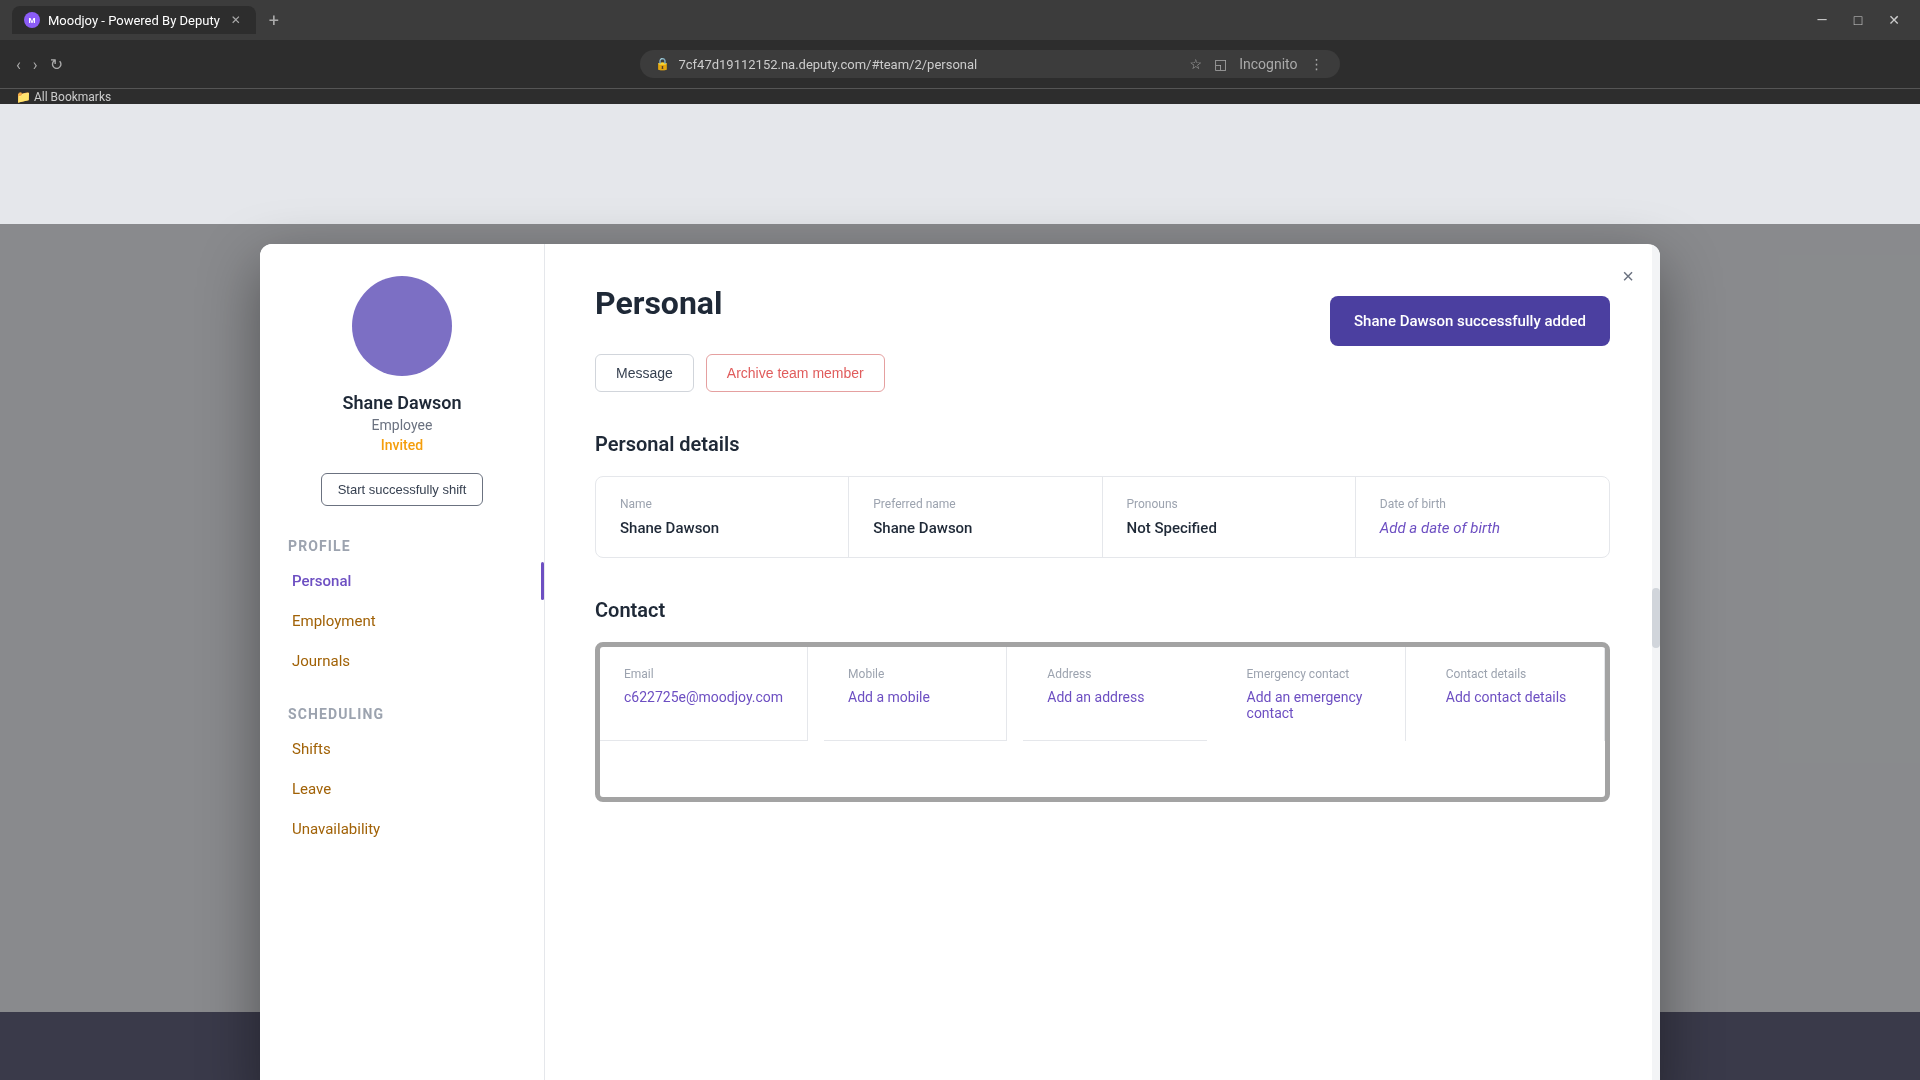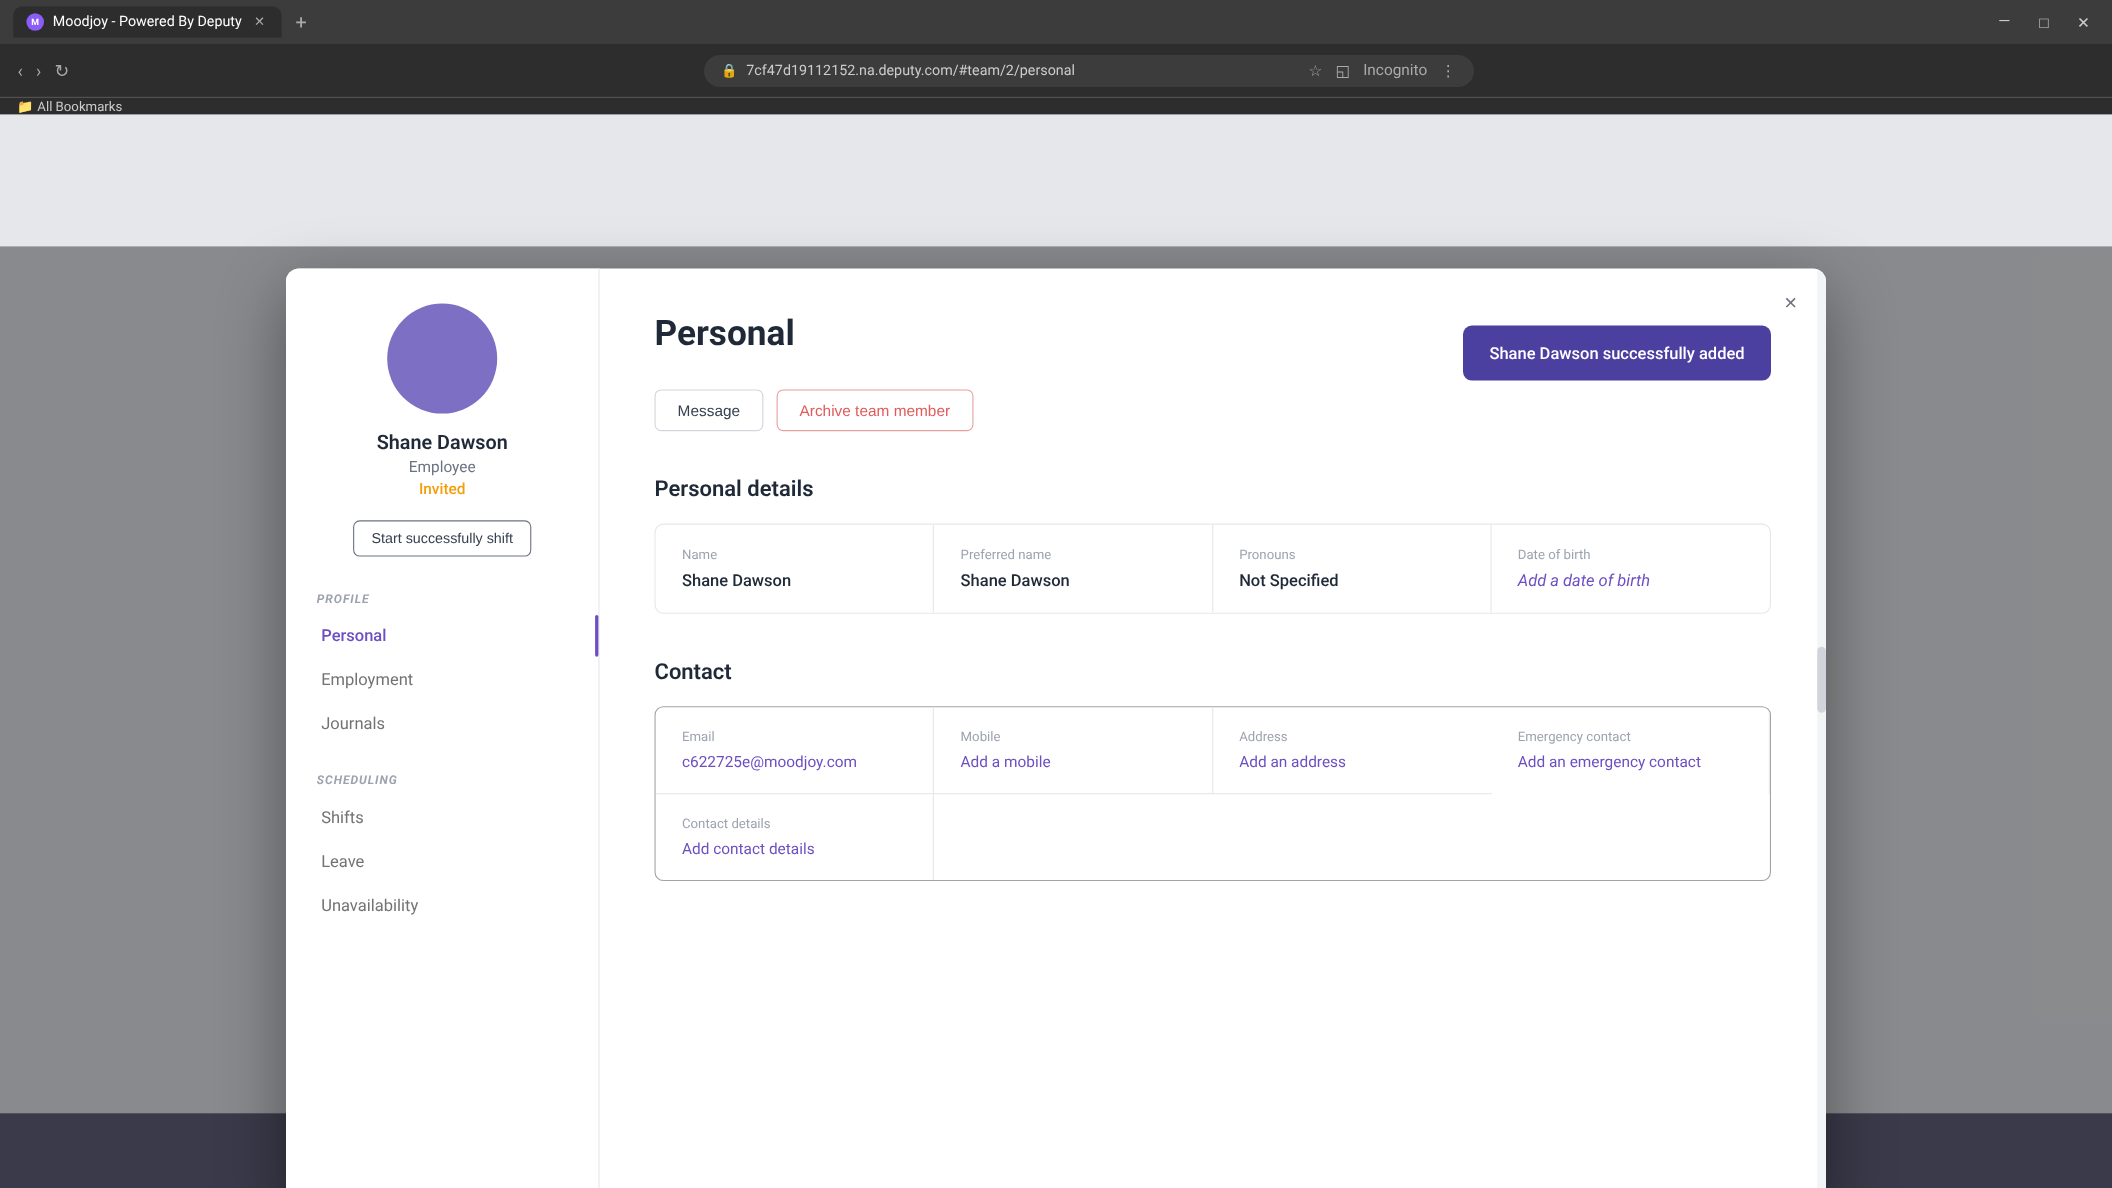--- a/index.html
+++ b/index.html
@@ -183,41 +183,40 @@
       padding: 8px 16px;
       font-size: 13px;
       color: #374151;
       background: #fff;
       cursor: pointer;
       margin-bottom: 32px;
       white-space: nowrap;
     }
 
     .sidebar-section-label {
-      font-size: 11px;
+      font-size: 14px;
       font-weight: 700;
       color: #9ca3af;
       letter-spacing: 0.08em;
       text-transform: uppercase;
       align-self: flex-start;
       margin-bottom: 8px;
       padding-left: 8px;
-      font-style: italic;
     }
     .sidebar-nav {
       width: 100%;
       margin-bottom: 24px;
     }
     .sidebar-nav-item {
       display: flex;
       align-items: center;
       padding: 10px 12px;
       border-radius: 6px;
       font-size: 15px;
-      color: #737373;
+      color: #a16207;
       cursor: pointer;
       position: relative;
       margin-bottom: 2px;
     }
     .sidebar-nav-item.active {
       color: #6d4fc2;
       font-weight: 500;
     }
     .sidebar-nav-item.active::after {
       content: '';
@@ -338,23 +337,23 @@
     .detail-value.link {
       color: #6d4fc2;
       cursor: pointer;
       font-weight: 400;
       font-style: italic;
     }
 
     
     .contact-grid {
       display: grid;
-      grid-template-columns: repeat(4, 1fr);
-      gap: 0;
-      border: 1px solid #a3a3a3;
+      grid-template-columns: repeat(5, 1fr);
+      gap: 16px;
+      border: 5px solid #a3a3a3;
       border-radius: 8px;
       overflow: hidden;
     }
     .contact-cell {
       padding: 20px 24px;
       border-right: 1px solid #e5e7eb;
       border-bottom: 1px solid #e5e7eb;
     }
     .contact-cell:nth-child(3n) { border-right: none; }
     .contact-cell:nth-last-child(-n+3) { border-bottom: none; }

